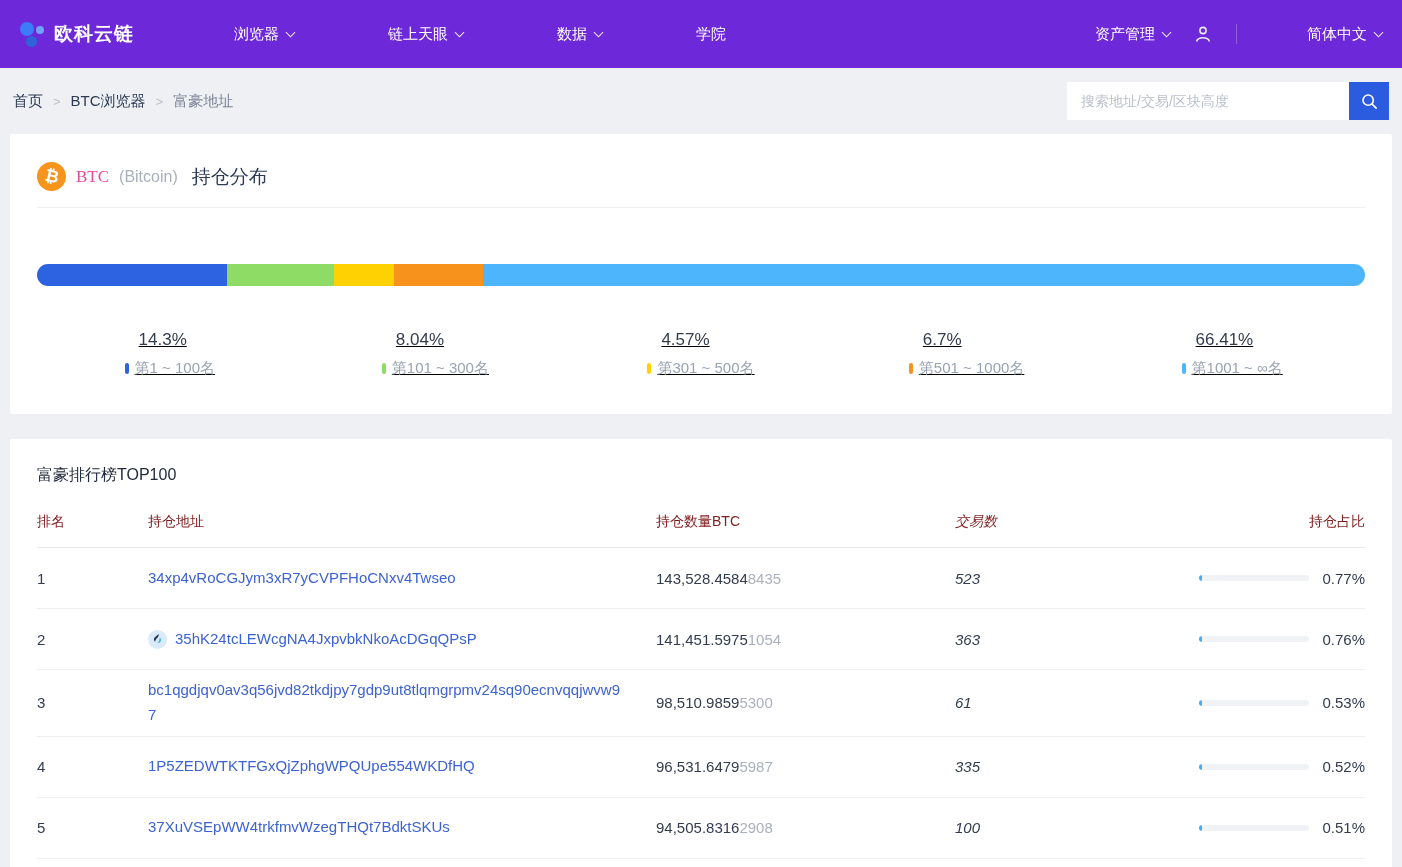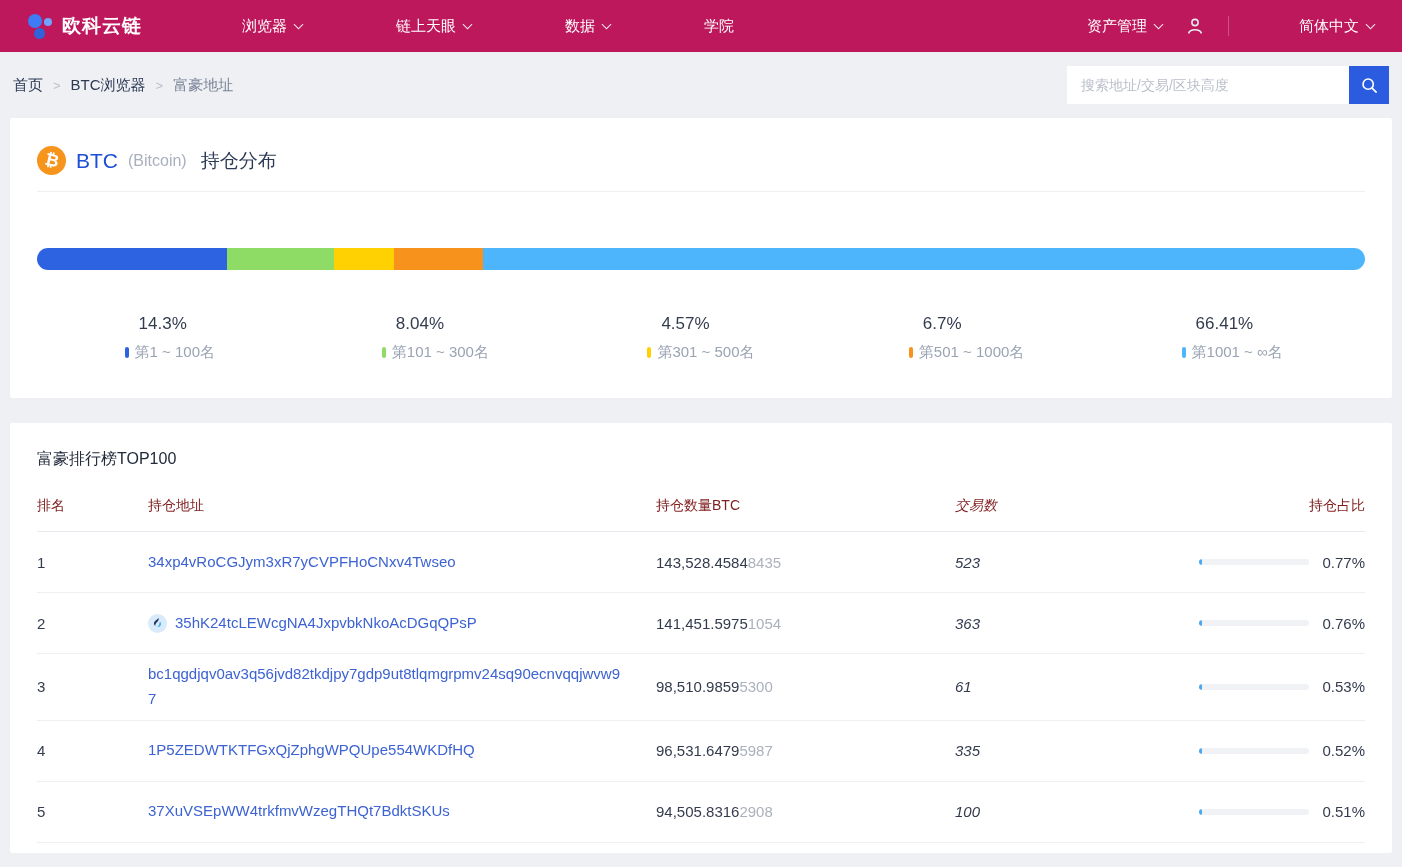--- a/index.html
+++ b/index.html
@@ -1,20 +1,20 @@
 <!DOCTYPE html>
 <html><head>
 <meta charset="utf-8">
 <style>
   * { box-sizing: border-box; margin: 0; padding: 0; }
   html,body { width:1402px; height:867px; overflow:hidden;
     font-family:"Liberation Sans","DejaVu Sans",sans-serif; background:#eef0f4; }
 
   
-  .topnav{height:52px;background:#be185d;display:flex;align-items:center;padding:0 28px;color:#fff;}
+  .topnav{height:68px;background:#6d28d9;display:flex;align-items:center;padding:0 20px;color:#fff;}
   .logo{display:flex;align-items:center;gap:8px;cursor:pointer;}
   .logo-mark{position:relative;width:26px;height:26px;}
   .logo-mark i{position:absolute;border-radius:50%;display:block;}
   .logo-mark .c1{width:14px;height:14px;left:0;top:1px;background:#3d7bf7;}
   .logo-mark .c2{width:8px;height:8px;left:16px;top:5px;background:#6fa3ff;}
   .logo-mark .c3{width:11px;height:11px;left:6px;top:15px;background:#2f63d8;}
   .logo-text{font-size:19px;font-weight:bold;letter-spacing:1px;}
   .nav-items{display:flex;align-items:center;margin-left:52px;gap:46px;}
   .nav-item{display:flex;align-items:center;font-size:15px;color:#fff;cursor:pointer;margin-left:48px;}
   .chev{width:7px;height:7px;border-right:1.5px solid rgba(255,255,255,.9);border-bottom:1.5px solid rgba(255,255,255,.9);transform:rotate(45deg);margin-left:8px;margin-top:-3px;display:inline-block;}
@@ -33,29 +33,29 @@
   .search-btn{width:40px;height:38px;background:#2b5ce0;border:none;display:flex;align-items:center;justify-content:center;cursor:pointer;}
 
   
   .card{background:#fff;margin:0 10px;border-radius:2px;}
   .card.dist{padding:20px 27px 36px 27px;}
   .card.rich{margin-top:25px;padding:26px 27px 0 27px;height:430px;}
 
   .dist-head{display:flex;align-items:center;gap:10px;padding:8px 0 16px 0;border-bottom:1px solid #eef0f3;}
   .btc-icon{width:29px;height:29px;border-radius:50%;background:#f7941c;color:#fff;display:flex;align-items:center;justify-content:center;font-size:17px;font-weight:bold;}
   .btc-icon span{display:inline-block;transform:rotate(13deg);}
-  .coin-name{font-size:21px;color:#1d4ed8;}
+  .coin-name{font-size:17px;color:#ec4899;font-family:Liberation Serif, serif;}
   .coin-full{font-size:16px;color:#a9b0bd;}
   .dist-title{font-size:19px;color:#2c3a55;margin-left:4px;}
 
   .dist-bar{display:flex;height:22px;border-radius:11px;overflow:hidden;margin-top:56px;}
   .dist-bar .seg{height:100%;}
 
   .legend{display:flex;margin-top:44px;}
-  .legend-col{flex:1;display:flex;justify-content:center;}
+  .legend-col{flex:1;display:flex;justify-content:center;text-decoration:underline;}
   .legend-item .pct{font-size:17px;color:#333c4e;font-weight:500;margin-left:14px;}
   .legend-label{display:flex;align-items:center;gap:6px;margin-top:9px;}
   .legend-tick{width:4px;height:11px;border-radius:2px;display:inline-block;}
   .legend-range{font-size:15px;color:#9aa3b3;}
 
   
   .rich-title{font-size:16px;color:#222b3c;font-weight:500;}
   .t-head{display:flex;align-items:center;height:52px;border-bottom:1px solid #e7e9ee;margin-top:10px;font-size:14px;color:#7f1d1d;}
   .t-row{display:flex;align-items:center;min-height:61px;padding:8px 0;border-bottom:1px solid #edeff3;font-size:15px;color:#333c4e;}
   .col-rank{width:111px;flex:none;}

